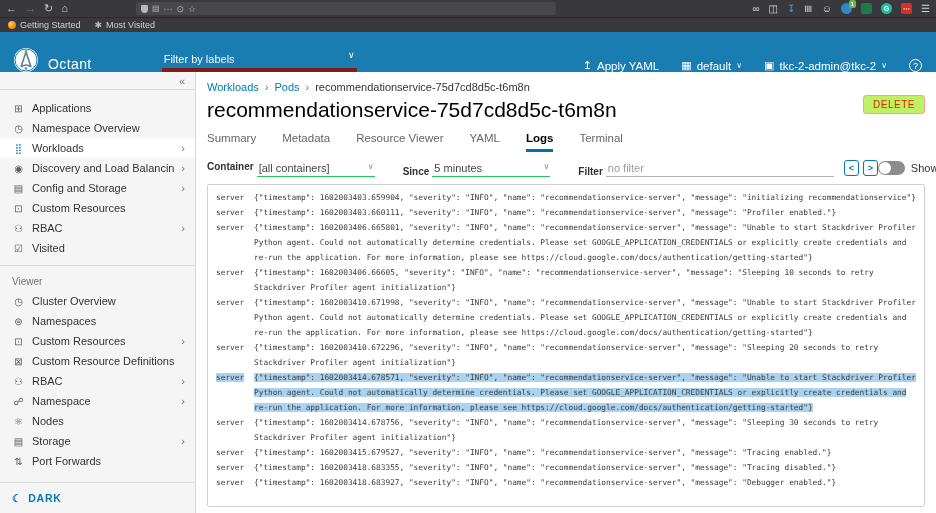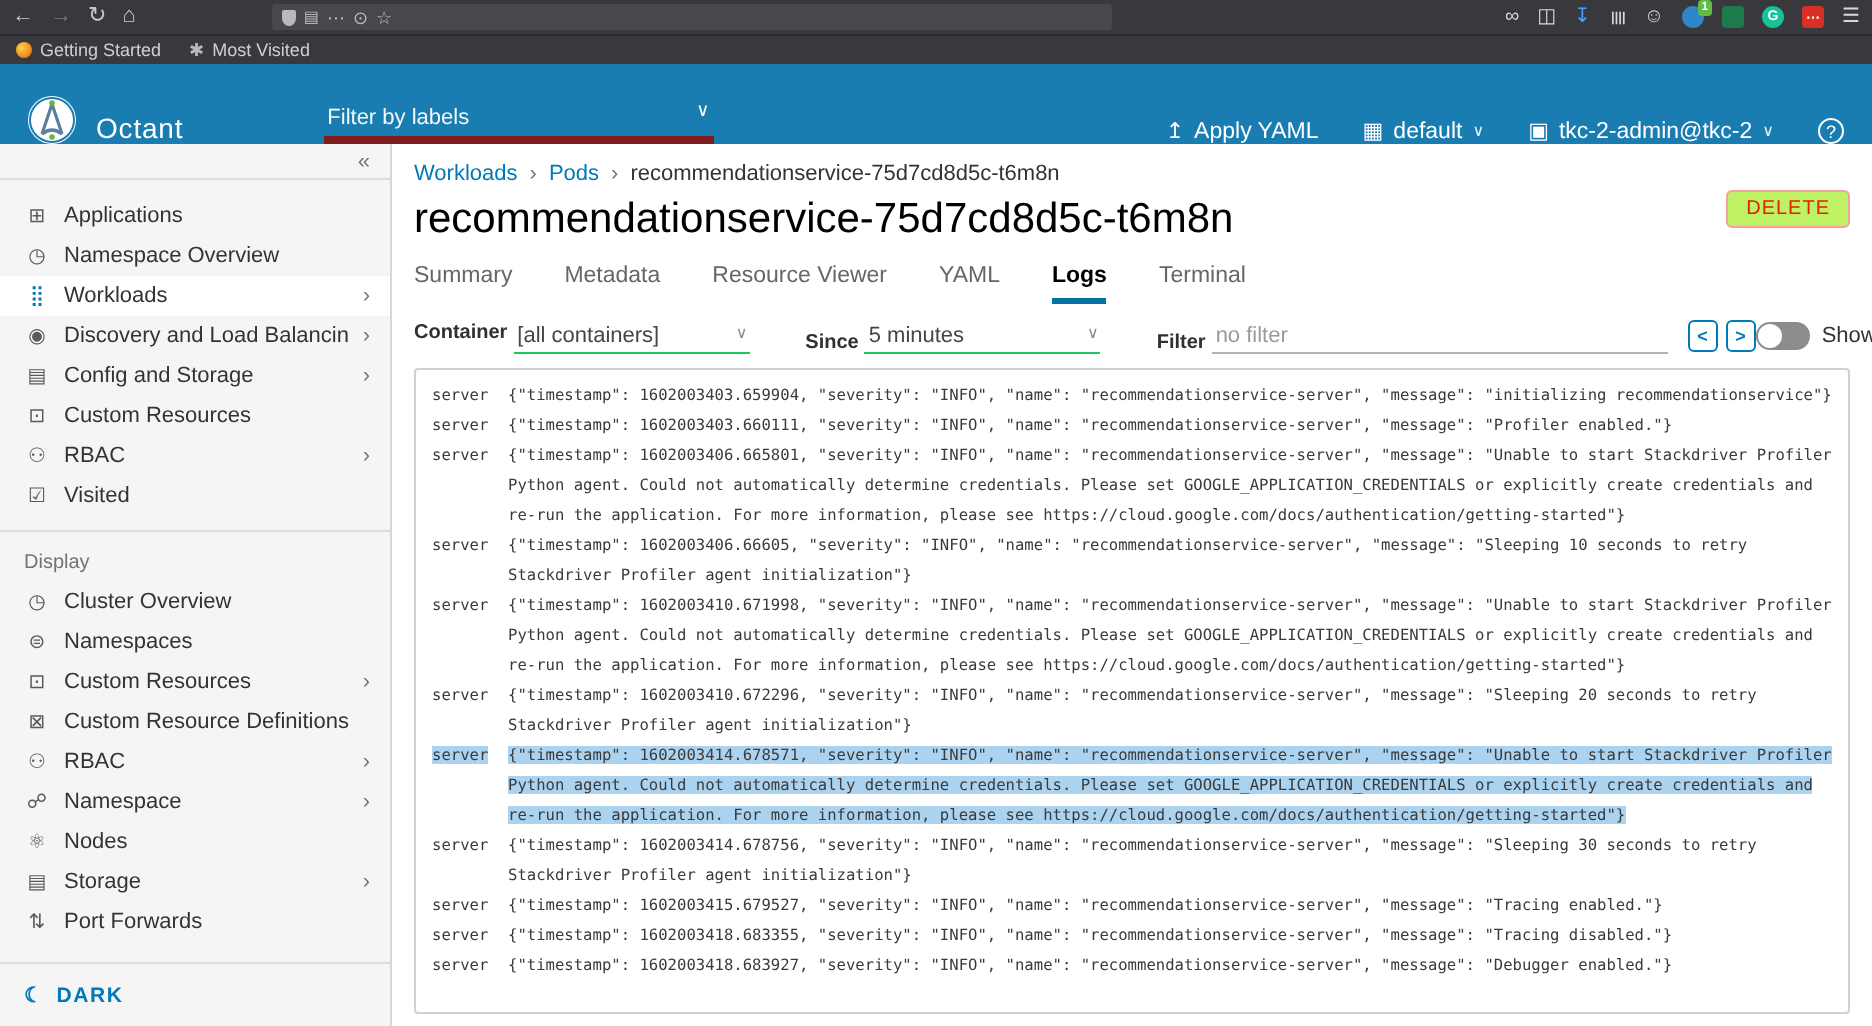--- a/index.html
+++ b/index.html
@@ -205,21 +205,21 @@
             <span class="s-ic">⚇</span>
             <span class="s-label">RBAC</span>
             <span class="s-chev">›</span>
           </div>
           <div class="side-item">
             <span class="s-ic">☑</span>
             <span class="s-label">Visited</span>
           </div>
         </nav>
       <div class="side-divider"></div>
-      <div class="cluster-label">Display</div>
+      <div class="cluster-label">Viewer</div>
       <nav class="side-list" id="side-list-cluster" style="padding-top:0">
           <div class="side-item">
             <span class="s-ic">◷</span>
             <span class="s-label">Cluster Overview</span>
           </div>
           <div class="side-item">
             <span class="s-ic">⊜</span>
             <span class="s-label">Namespaces</span>
           </div>
           <div class="side-item">

